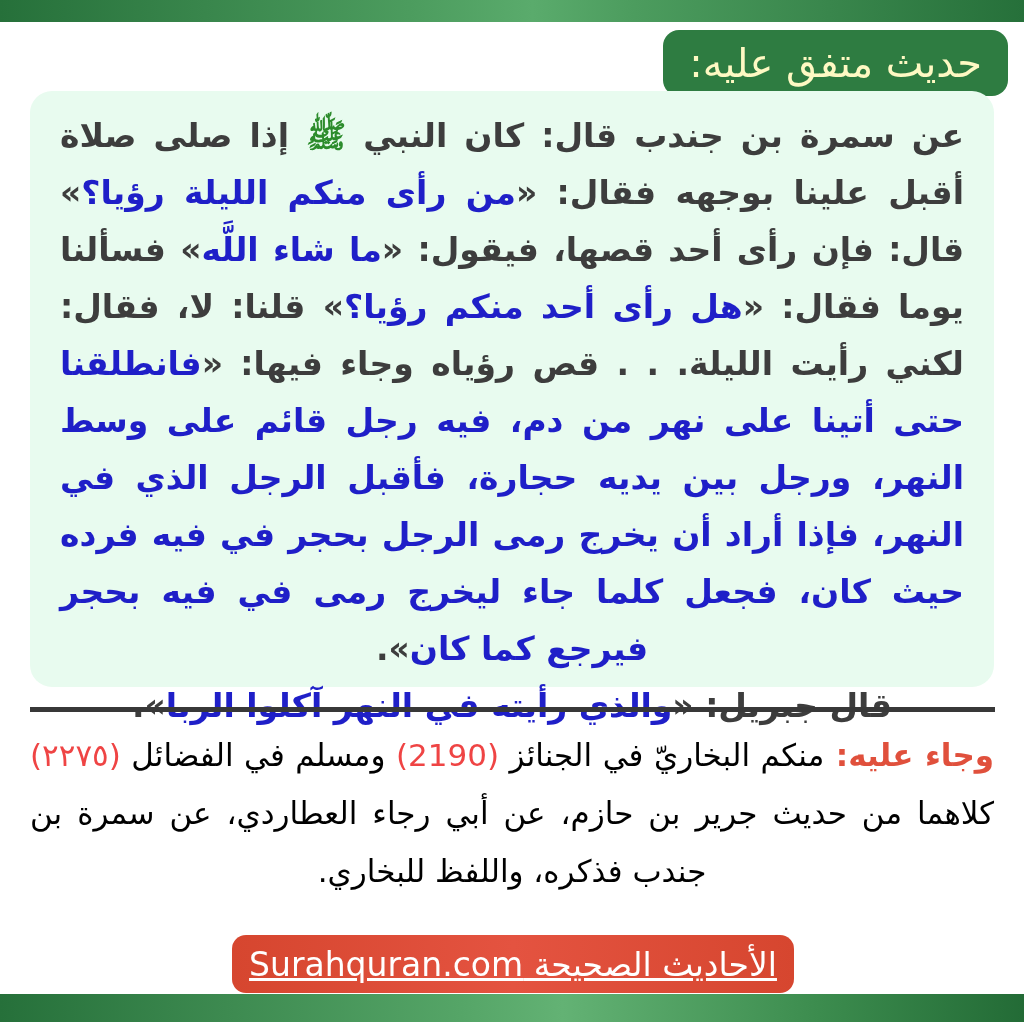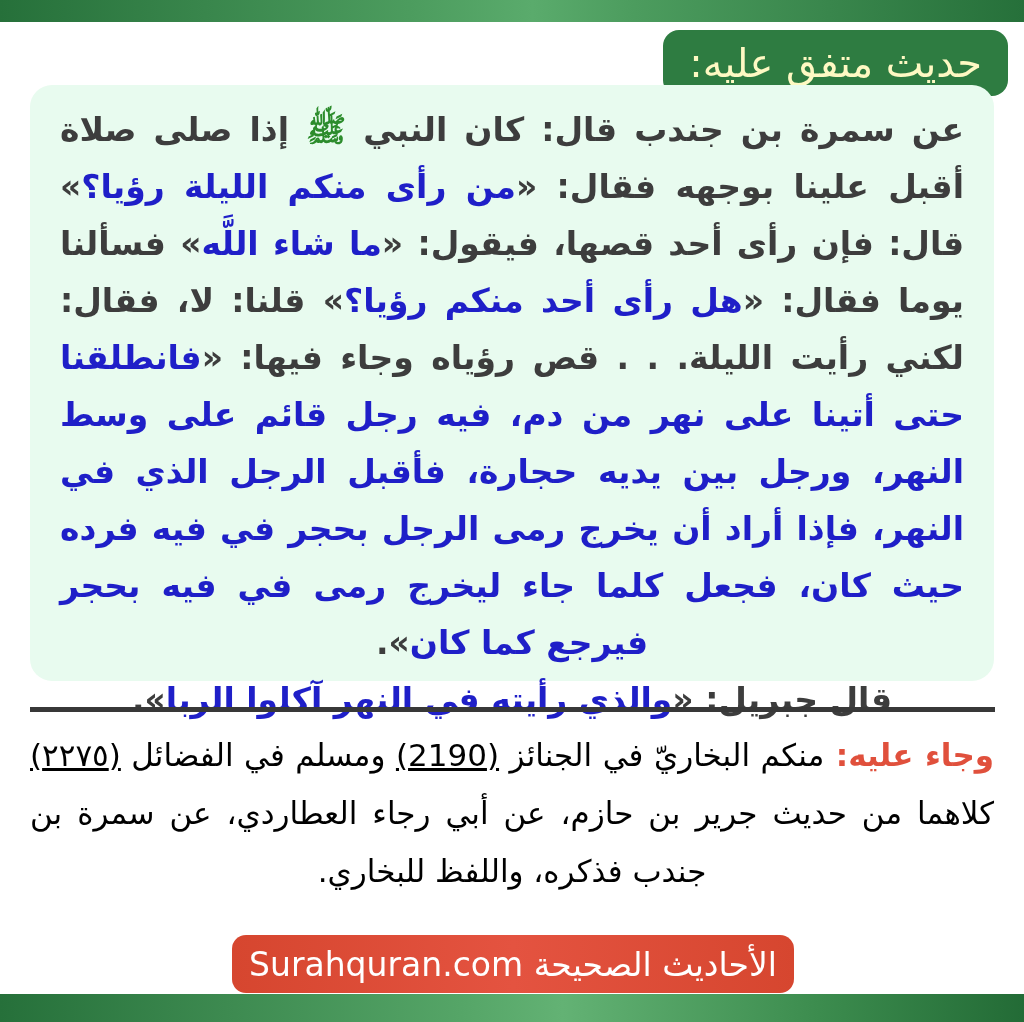--- a/index.html
+++ b/index.html
@@ -33,21 +33,21 @@
     padding: 0 26px;
     box-sizing: border-box;
   }
   .header-chip .label {
     color: #fef9c3; font-size: 40px; line-height: 1; font-weight: 500;
     white-space: nowrap;
   }
 
   
   .hadith-card {
-    position: absolute; top: 85px; left: 30px; right: 30px;
+    position: absolute; top: 91px; left: 30px; right: 30px;
     height: 596px;
     background: #e8fbef;
     border-radius: 22px;
     box-sizing: border-box;
     padding: 16px 30px 10px 30px;
   }
   .hadith-text {
     font-size: 33px; font-weight: bold; line-height: 57px;
     text-align: justify; text-align-last: center;
     color: #3d3d3d;
@@ -57,21 +57,21 @@
     font-size: 33px; font-weight: bold; line-height: 57px;
     text-align: center;
     color: #3d3d3d;
     margin: 0;
   }
 
   .seg-dark  { color: #3d3d3d; }
   .seg-blue  { color: #1f1fc8; }
   .seg-pbuh  { color: #2c8c2c; }
   .seg-red   { color: #e0503c; font-weight: bold; }
-  .seg-num   { color: #000000; text-decoration: underline; }
+  .seg-num   { color: #ef4444; }
   .seg-gray  { color: #000000; }
 
   
   .divider {
     position: absolute; top: 707px; left: 30px; width: 965px; height: 5px;
     background: #383838;
   }
 
   
   .takhrij {
@@ -84,21 +84,21 @@
 
   
   .footer-chip {
     position: absolute; top: 935px; left: 232px;
     width: 562px; height: 58px;
     background: linear-gradient(90deg, #d6462f 0%, #e45340 50%, #d6462f 100%);
     border-radius: 14px;
     display: flex; align-items: center; justify-content: center;
   }
   .footer-chip .brand {
-    color: #ffffff; font-size: 33px; line-height: 1; white-space: nowrap;
+    color: #ffffff; font-size: 33px; line-height: 1; white-space: nowrap; text-decoration: underline;
   }
 </style>
 </head>
 <body>
 
 <div class="canvas">
 
   <div class="top-bar"></div>
 
   <div class="header-chip">

